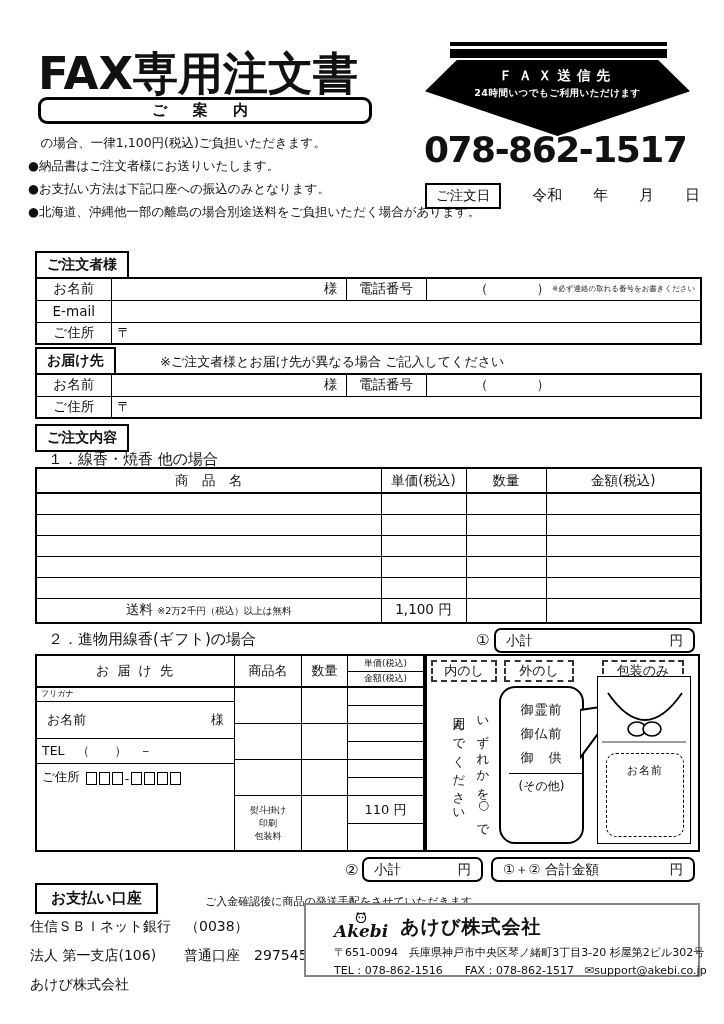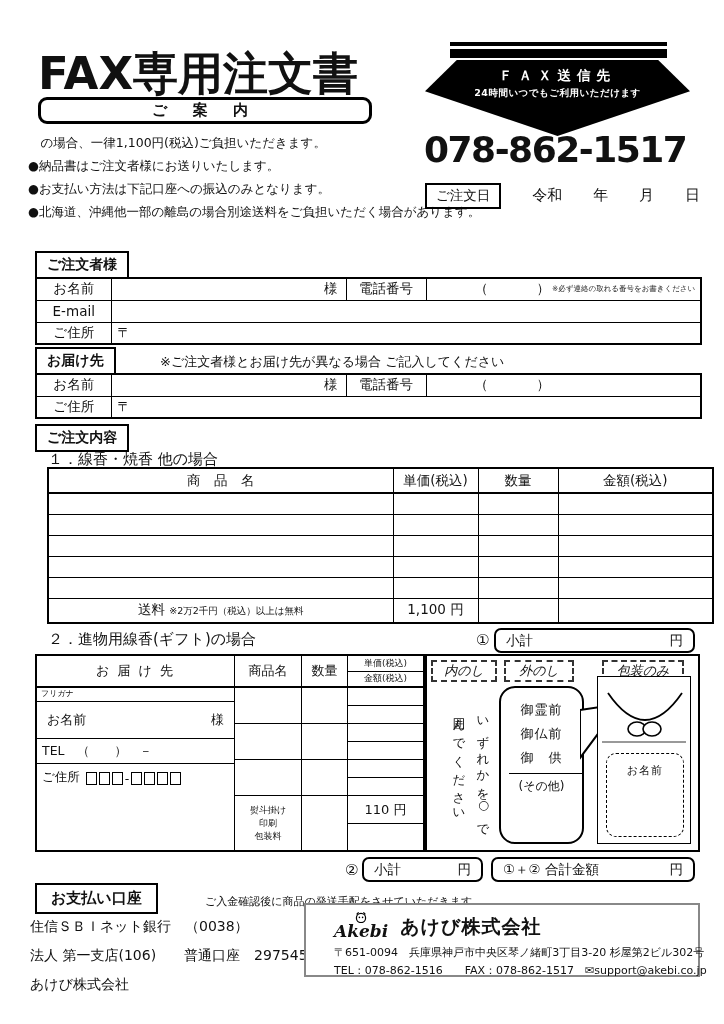--- a/index.html
+++ b/index.html
@@ -79,21 +79,21 @@
   .prow { height:36px; border-bottom:1px solid #000; }
   .plast { flex:1; display:flex; flex-direction:column; align-items:center; justify-content:center;
            font-size:9px; line-height:13px; }
   .mrow { height:18px; border-bottom:1px solid #000; }
   .mfee { height:28px; border-bottom:1px solid #000; display:flex; align-items:center; justify-content:center; font-size:13px; }
   .mlast { flex:1; }
 
   
   .panel { left:425px; top:654px; width:275px; height:198px; border:2px solid #000; background:#fff; }
   .opt { position:absolute; top:4px; height:22px; border:2px dashed #333; display:flex; align-items:flex-end;
-         justify-content:center; font-size:13px; background:#fff;font-style:italic; }
+         justify-content:center; font-size:13px; background:#fff; }
   .vtext { position:absolute; left:20px; top:52px; height:150px; writing-mode:vertical-rl; text-orientation:upright;
            font-size:12.5px; letter-spacing:3.5px; line-height:24px; }
   .bubble { position:absolute; left:72px; top:30px; width:85px; height:158px; border:2px solid #000; border-radius:16px;
             background:#fff; padding-top:10px; text-align:center; }
   .bubble .bl { font-size:13px; line-height:24px; letter-spacing:1px; white-space:nowrap; }
   .bubble .divider { border-top:1.5px solid #000; margin:3px -2px 0 8px; }
   .bubble .other { font-size:12px; line-height:24px; }
   .ptr { position:absolute; left:153px; top:46px; }
   .noshirect { position:absolute; left:170px; top:20px; width:94px; height:168px; border:1.5px solid #000; background:#fff; }
   .mizuline { position:absolute; left:4px; top:64px; width:84px; height:2px; background:#999; }
@@ -218,21 +218,21 @@
     </td>
   </tr>
 </tbody>
   </table>
 
 <div class="abs secbox" style="left:35px;top:424px;">
   <span>ご注文内容</span>
 </div>
 <div class="abs heading" style="left:48px;top:450px;">１．線香・焼香 他の場合</div>
 
-<table class="frm t1 abs" style="left:47px;top:467px;width:665px;">
+<table class="frm t1 abs" style="left:35px;top:467px;width:665px;">
   <colgroup>
       <col style="width:345px">
       <col style="width:85px">
       <col style="width:80px">
       <col style="width:155px">
     </colgroup>
   <thead>
     <tr>
       <th>商　品　名</th>
       <th>単価(税込)</th>

